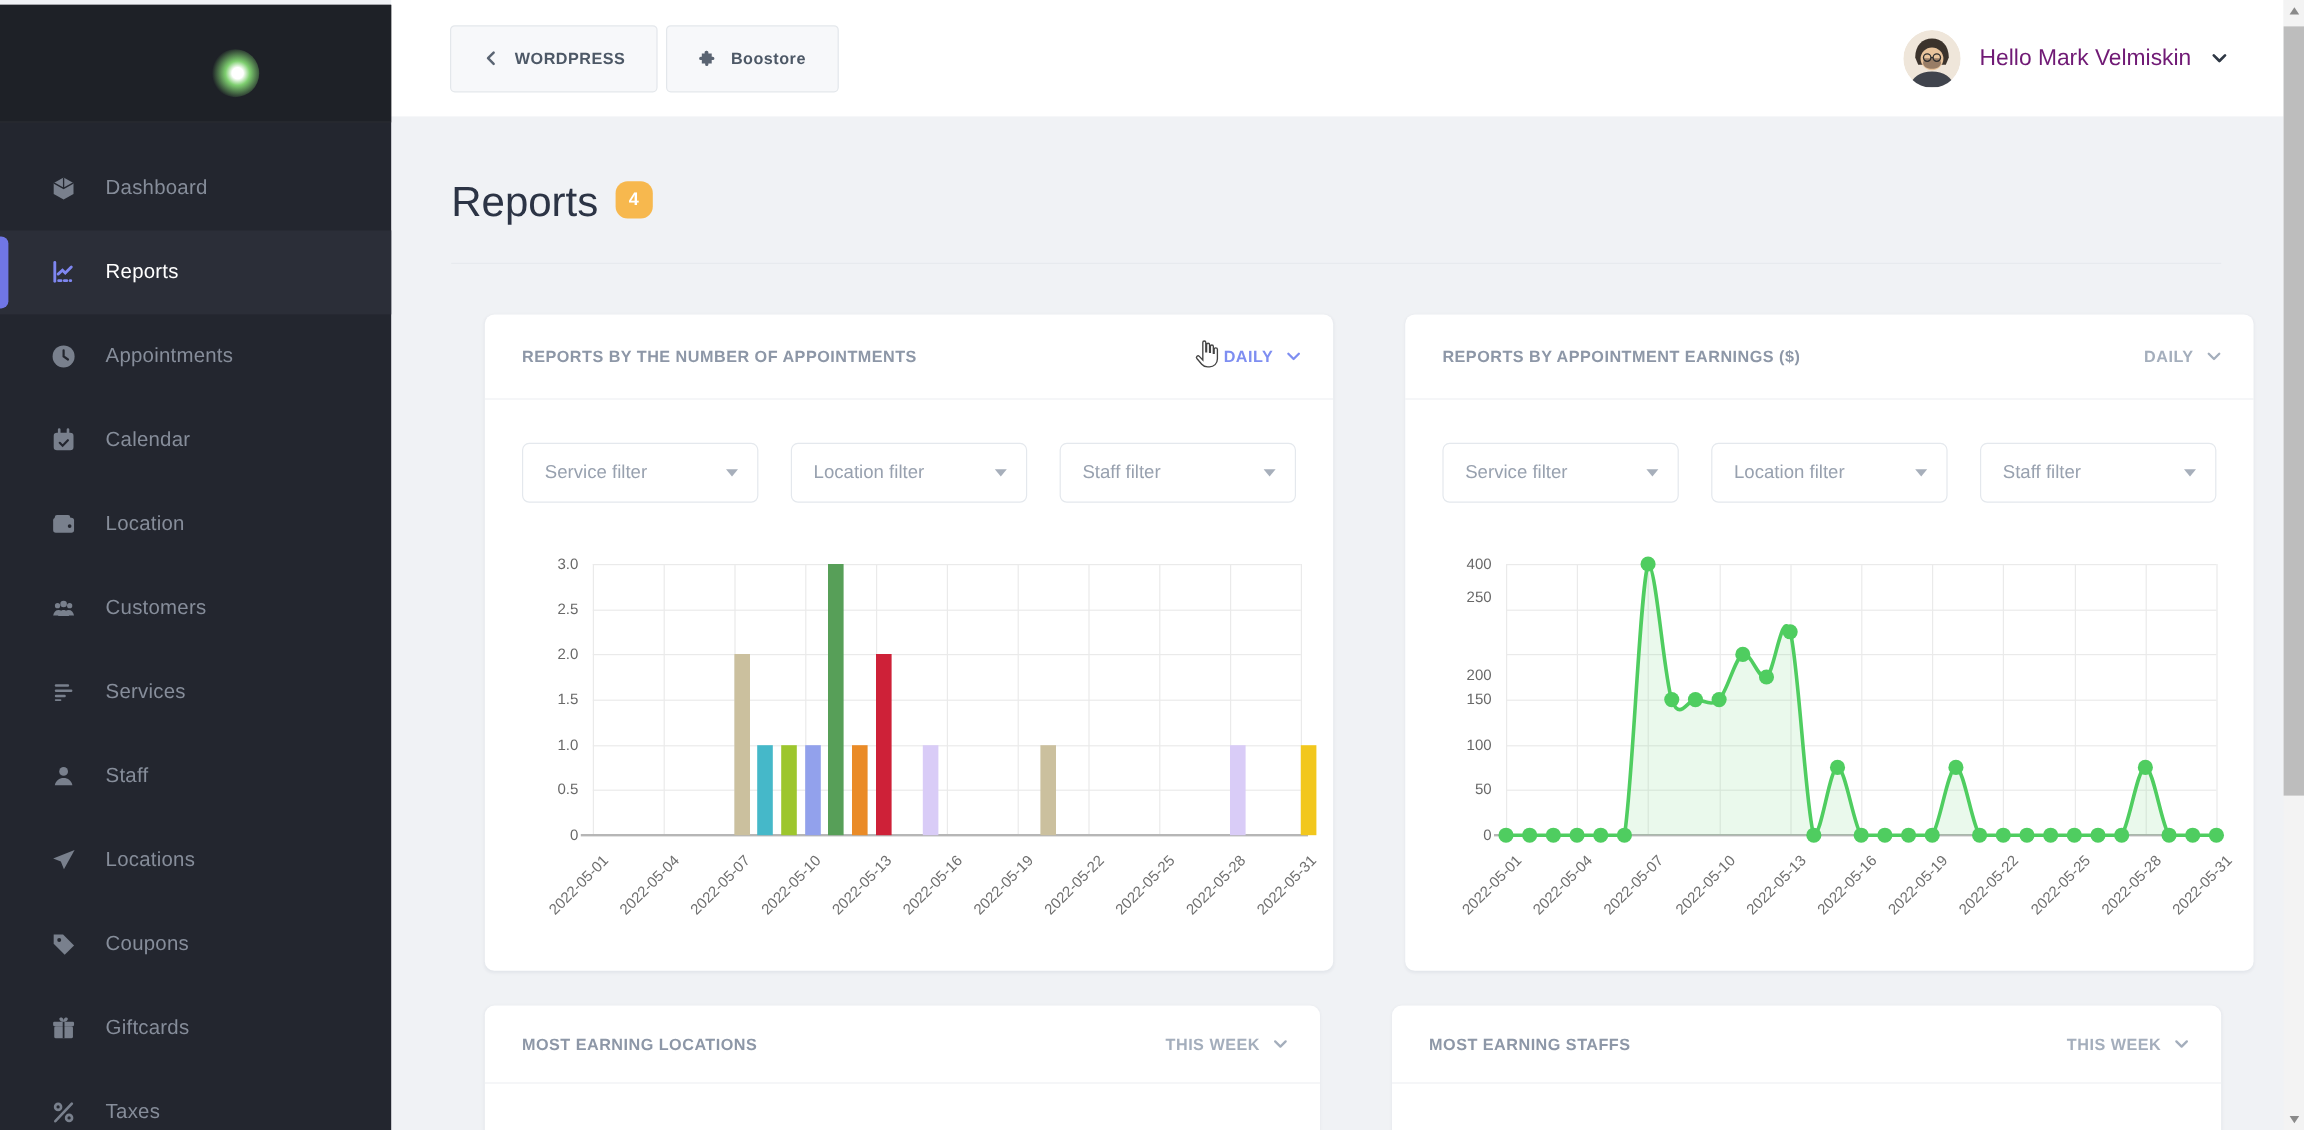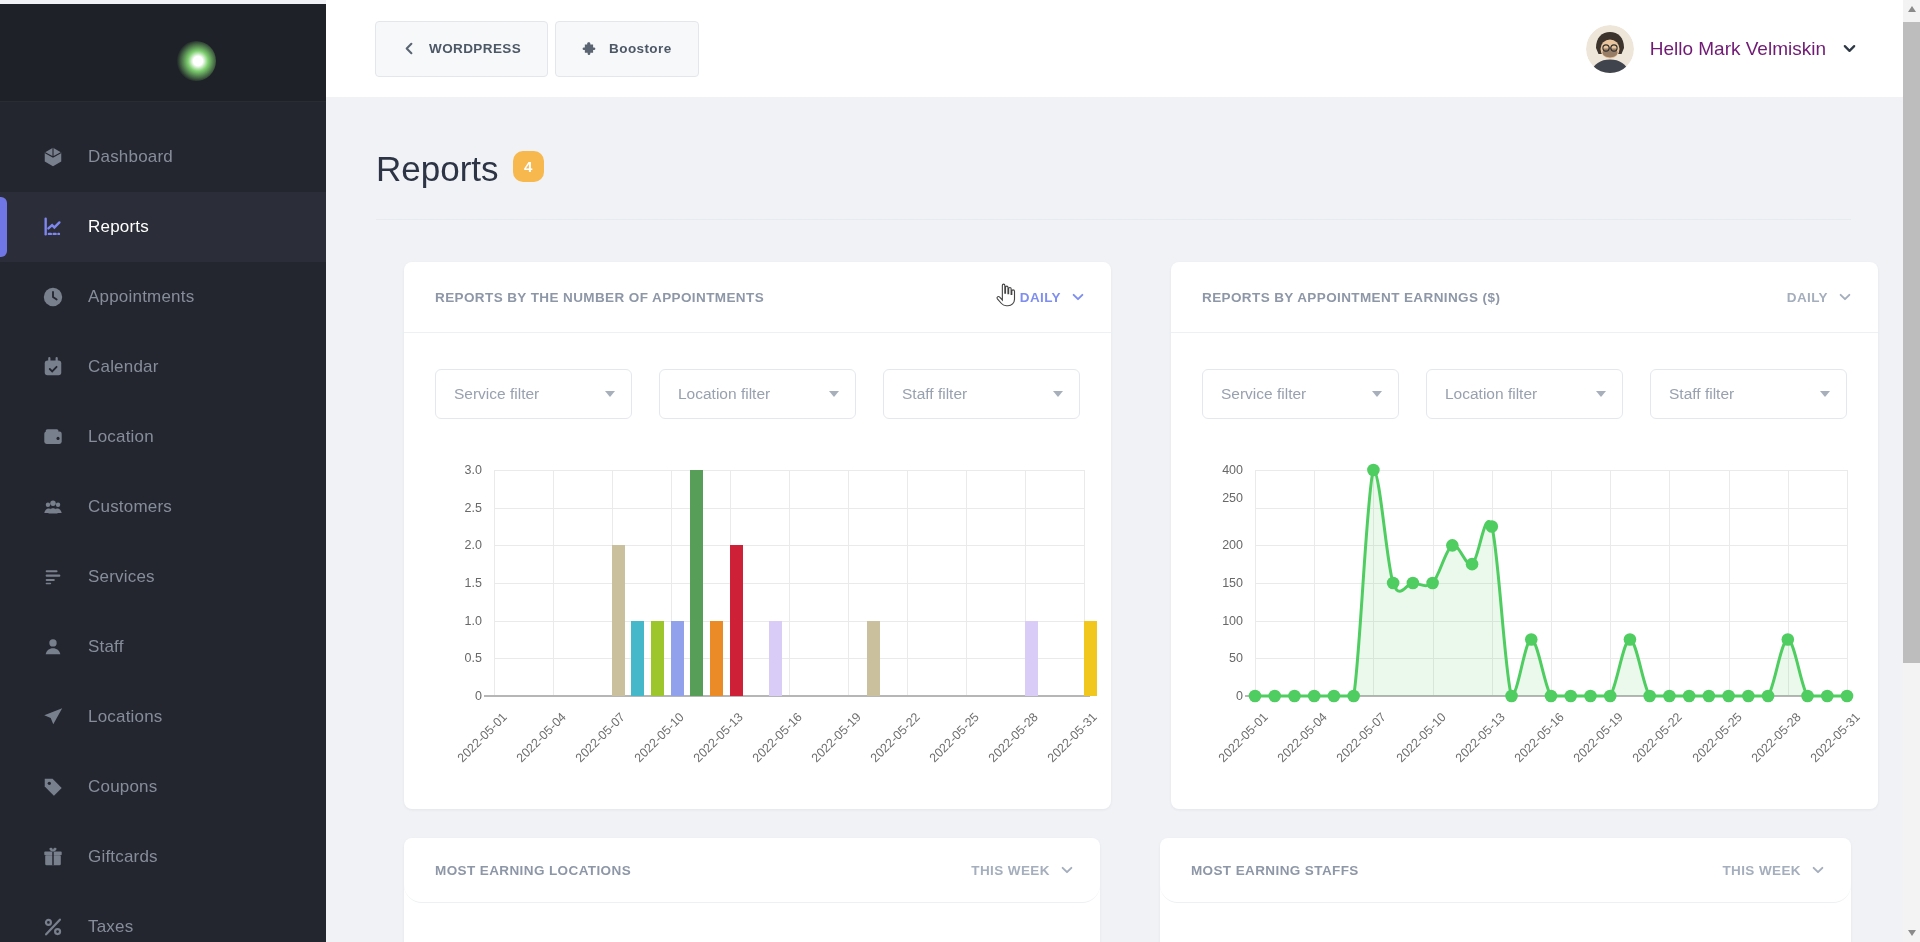--- a/index.html
+++ b/index.html
@@ -44,21 +44,21 @@
   .head-divider{height:1px;background:#e7eaee;margin-top:32px;}
   .cards-row{display:flex;gap:60px;margin-top:42px;margin-left:28px;}
   .cards-row.second{margin-top:29px;}
   .card{background:#fff;border-radius:8px;box-shadow:0 1px 3px rgba(25,39,62,.06);box-sizing:border-box;}
   .card.c-left{width:718px;}
   .card.c-right{width:713px;}
   .card.chart-card{height:547px;}
   .card.small-card{height:200px;}
   .card-head{height:70px;display:flex;align-items:center;justify-content:space-between;
     padding:0 26px 0 31px;border-bottom:1px solid #eef1f4;}
-  .small-card .card-head{height:64px;border-radius:18px;}
+  .small-card .card-head{height:64px;}
   .card-title{font-size:13.5px;font-weight:700;color:#8d97a7;letter-spacing:.4px;}
   .period{display:flex;gap:10px;align-items:center;font-size:13.5px;font-weight:700;
     color:#a4aebc;letter-spacing:.4px;cursor:pointer;}
   .period svg{width:14px;height:14px;}
   .period.accent{color:#7e8ef1;}
   .filters{display:flex;gap:27px;padding:36px 31px 0;}
   .filter{width:197px;height:50px;border:1px solid #e4e8ed;border-radius:6px;background:#fff;
     display:flex;align-items:center;justify-content:space-between;padding:0 16px 0 18px;
     font-size:15.5px;color:#98a1af;cursor:pointer;box-sizing:border-box;}
   .caret{width:0;height:0;border-left:5px solid transparent;border-right:5px solid transparent;
@@ -339,21 +339,21 @@
               <span class="caret"></span>
             </div>
         </div>
         <div class="plot-wrap">
           <div id="plot2" class="plot p2">
               <div class="gl-h" style="top: 0px;"></div>
               <span class="ytick" style="top: 0px;">400</span>
               <div class="gl-h" style="top: 38px;"></div>
               <span class="ytick" style="top: 28px;">250</span>
               <div class="gl-h" style="top: 75px;"></div>
-              <span class="ytick" style="top: 75px;">200</span>
+              <span class="ytick" style="top: 93px;">200</span>
               <div class="gl-h" style="top: 113px;"></div>
               <span class="ytick" style="top: 113px;">150</span>
               <div class="gl-h" style="top: 151px;"></div>
               <span class="ytick" style="top: 151px;">100</span>
               <div class="gl-h" style="top: 188px;"></div>
               <span class="ytick" style="top: 188px;">50</span>
               <span class="ytick" style="top: 226px;">0</span>
               <div class="gl-v" style="left: 0px;"></div>
               <span class="xtick" style="right: 586px; top: 240px;">2022-05-01</span>
               <div class="gl-v" style="left: 59px;"></div>

